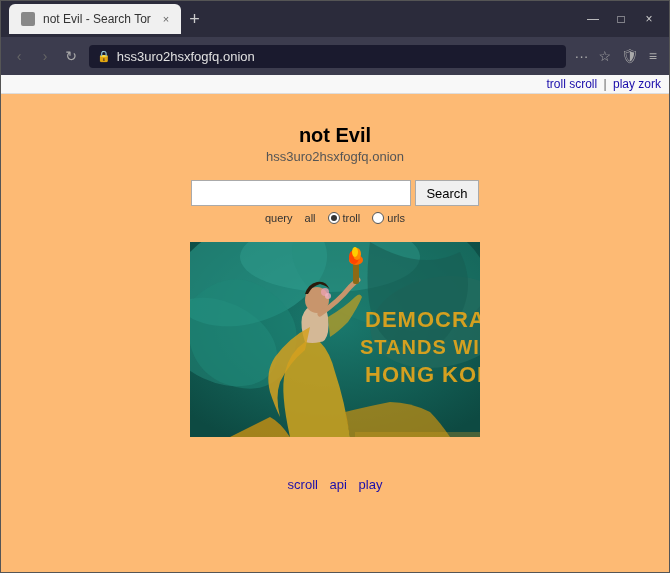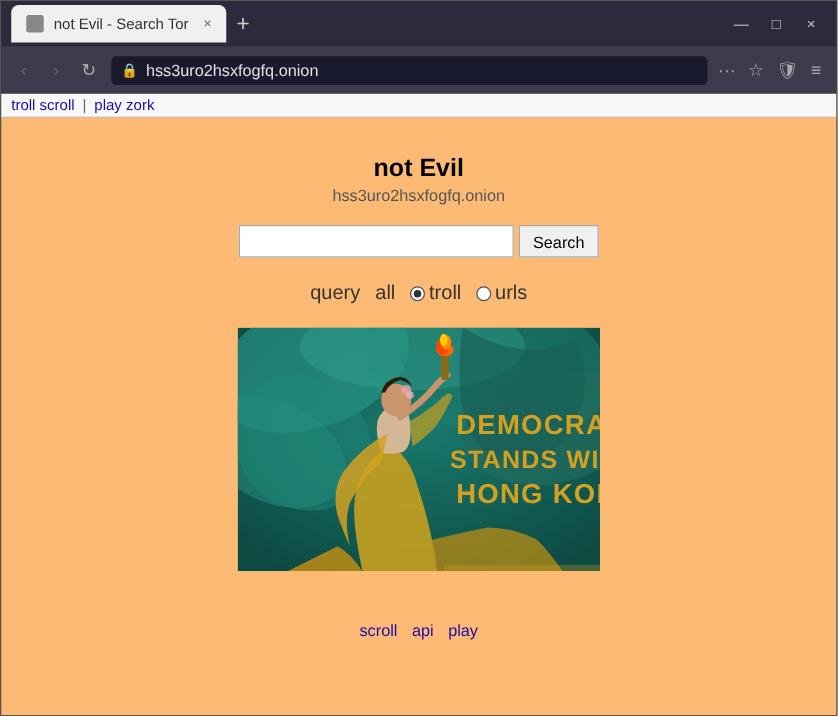--- a/index.html
+++ b/index.html
@@ -106,21 +106,21 @@
       display: flex;
       gap: 10px;
       align-items: center;
       padding-right: 4px;
     }
     .toolbar-icon { color: #aaa; font-size: 14px; cursor: pointer; }
 
     
     .top-right-links {
       background: #f8f8f8;
-      text-align: left;
+      text-align: right;
       padding: 2px 8px;
       font-size: 12px;
       border-bottom: 1px solid #ddd;
     }
     .top-right-links a { color: #1a0dab; text-decoration: none; }
     .top-right-links .sep { color: #666; margin: 0 3px; }
 
     
     .page-content {
       flex: 1;
@@ -143,21 +143,21 @@
       color: #555;
       text-align: center;
       margin-top: 2px;
     }
 
     .search-area {
       margin-top: 16px;
       display: flex;
       flex-direction: column;
       align-items: center;
-      gap: 20px;
+      gap: 6px;
     }
     .search-row {
       display: flex;
       gap: 4px;
     }
     .search-input {
       width: 220px;
       height: 26px;
       border: 1px solid #aaa;
       padding: 2px 4px;
@@ -169,21 +169,21 @@
       padding: 0 10px;
       background: #f0f0f0;
       border: 1px solid #aaa;
       cursor: pointer;
       font-size: 13px;
     }
     .search-options {
       display: flex;
       gap: 12px;
       align-items: center;
-      font-size: 16px;
+      font-size: 11px;
       color: #333;
     }
     .radio-option {
       display: flex;
       align-items: center;
       gap: 3px;
     }
     .radio-circle {
       width: 12px;
       height: 12px;

